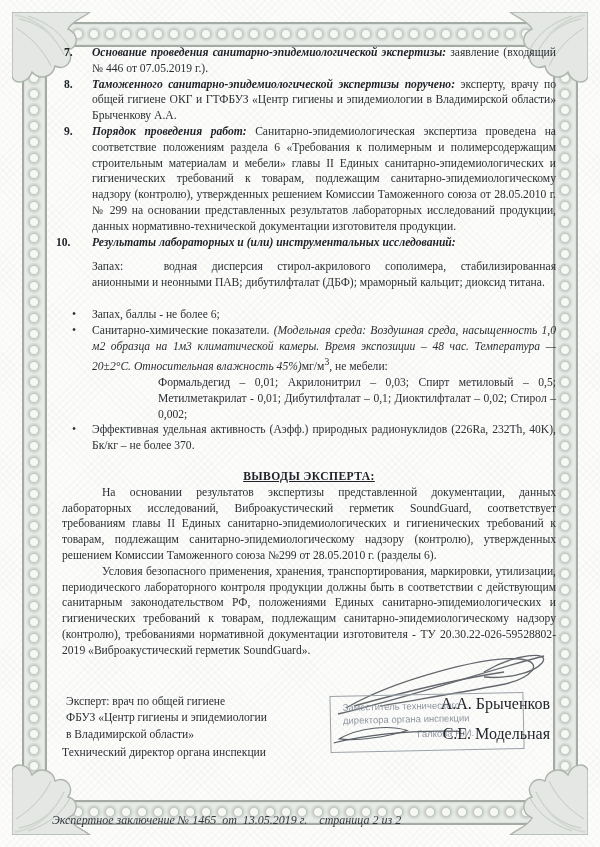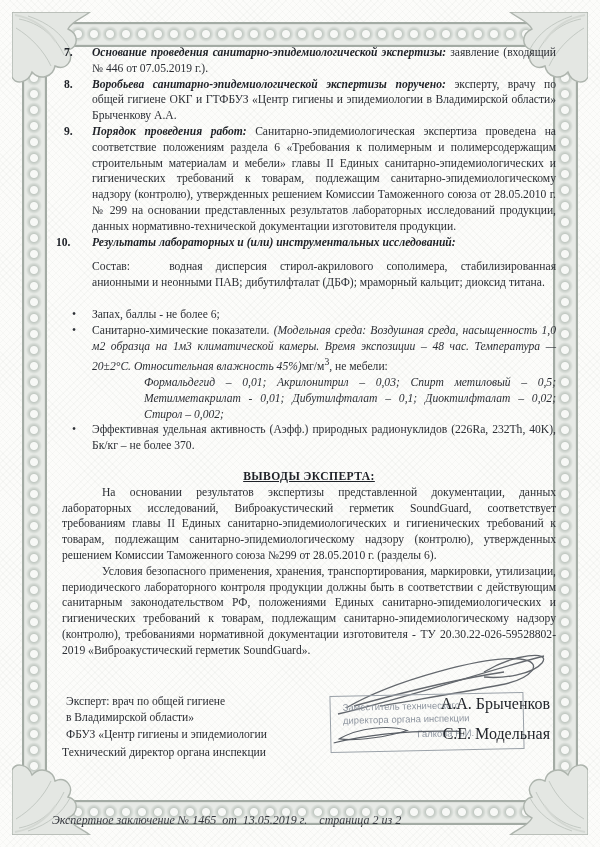--- a/index.html
+++ b/index.html
@@ -44,21 +44,21 @@
   .li{position:relative;padding-left:30px;}
   .li .num{position:absolute;left:2px;top:0;font-weight:bold;color:#1e2127;}
   .li .num-wide{left:-6px;}
   .lead{font-weight:bold;color:#1e2127;font-style:italic;}
   .comp{margin:9px 0 0 30px;}
   .comp .comp-label{margin-right:26px;}
   .bullets{margin-top:16px;}
   .bul{position:relative;padding-left:30px;}
   .bul::before{content:"•";position:absolute;left:10px;top:0;color:#2c2f35;}
   .ital{font-style:italic;}
-  .chems{margin-left:52px;text-align:justify;font-style:italic;}
+  .chems{margin-left:66px;text-align:justify;}
   .concl-head{margin:15px 0 0 0;text-align:center;font-weight:bold;color:#1e2127;
     text-decoration:underline;letter-spacing:0.4px;}
   .para{text-indent:40px;margin:0;}
   
   .sig{position:relative;margin-top:11px;height:104px;text-align:left;}
   .sig-left{position:absolute;left:4px;top:0;margin-top:24px;}
   .sig-left div{margin:0 0 1px 0;}
   .tech-dir{position:absolute;left:0;top:57px;margin-top:18px;}
   .big-sign{position:absolute;left:272px;top:-22px;width:236px;height:74px;}
   .stamp{position:absolute;left:268px;top:24px;width:194px;height:57px;
@@ -114,35 +114,35 @@
 
   <div class="content">
 
     <div class="li">
       <span class="num">7.</span>
       <span class="lead">Основание проведения санитарно-эпидемиологической экспертизы:</span>
       <span>заявление (входящий № 446 от 07.05.2019 г.).</span>
     </div>
     <div class="li">
       <span class="num">8.</span>
-      <span class="lead">Воробьева санитарно-эпидемиологической экспертизы поручено:</span>
+      <span class="lead">Таможенного санитарно-эпидемиологической экспертизы поручено:</span>
       <span>эксперту, врачу по общей гигиене ОКГ и ГТФБУЗ «Центр гигиены и эпидемиологии в Владимирской области» Брыченкову А.А.</span>
     </div>
     <div class="li">
       <span class="num">9.</span>
       <span class="lead">Порядок проведения работ:</span>
       <span>Санитарно-эпидемиологическая экспертиза проведена на соответствие положениям раздела 6 «Требования к полимерным и полимерсодержащим строительным материалам и мебели» главы II Единых санитарно-эпидемиологических и гигиенических требований к товарам, подлежащим санитарно-эпидемиологическому надзору (контролю), утвержденных решением Комиссии Таможенного союза от 28.05.2010 г. № 299 на основании представленных результатов лабораторных исследований продукции, данных нормативно-технической документации изготовителя продукции.</span>
     </div>
     <div class="li">
       <span class="num num-wide">10.</span>
       <span class="lead">Результаты лабораторных и (или) инструментальных исследований:</span>
     </div>
 
     <div class="comp">
-      <span class="comp-label">Состав:</span>
+      <span class="comp-label">Запах:</span>
       <span>водная дисперсия стирол-акрилового сополимера, стабилизированная анионными и неонными ПАВ; дибутилфталат (ДБФ); мраморный кальцит; диоксид титана.</span>
     </div>
 
     <div class="bullets">
       <div class="bul">
         <span>Запах, баллы - не более 6;</span>
       </div>
       <div class="bul">
         <span>Санитарно-химические показатели.</span>
         <span class="ital">(Модельная среда: Воздушная среда, насыщенность 1,0 м2 образца на 1м3 климатической камеры. Время экспозиции – 48 час. Температура — 20±2°С. Относительная влажность 45%)</span><span>мг/м</span><sup>3</sup><span>, не мебели:</span>
@@ -155,22 +155,22 @@
       </div>
     </div>
 
     <div class="concl-head">ВЫВОДЫ ЭКСПЕРТА:</div>
     <p class="para">На основании результатов экспертизы представленной документации, данных лабораторных исследований, Виброакустический герметик SoundGuard, соответствует требованиям главы II Единых санитарно-эпидемиологических и гигиенических требований к товарам, подлежащим санитарно-эпидемиологическому надзору (контролю), утвержденных решением Комиссии Таможенного союза №299 от 28.05.2010 г. (разделы 6).</p>
     <p class="para">Условия безопасного применения, хранения, транспортирования, маркировки, утилизации, периодического лабораторного контроля продукции должны быть в соответствии с действующим санитарным законодательством РФ, положениями Единых санитарно-эпидемиологических и гигиенических требований к товарам, подлежащим санитарно-эпидемиологическому надзору (контролю), требованиями нормативной документации изготовителя - ТУ 20.30.22-026-59528802-2019 «Виброакустический герметик SoundGuard».</p>
 
     <div class="sig">
       <div class="sig-left">
         <div>Эксперт: врач по общей гигиене</div>
+        <div>ФБУЗ «Центр гигиены и эпидемиологии</div>
         <div>в Владимирской области»</div>
-        <div>ФБУЗ «Центр гигиены и эпидемиологии</div>
       </div>
       <div class="tech-dir">Технический директор органа инспекции</div>
 
       <svg class="big-sign" viewBox="0 0 236 74">
         <g fill="none" stroke="#4a4f56" stroke-width="1.3" opacity="0.85">
           <path d="M12,60 C60,32 150,8 186,11 C212,14 198,31 166,37 C130,44 80,52 46,58"></path>
           <path d="M4,66 C72,50 162,20 210,8"></path>
           <path d="M150,24 C180,6 218,2 208,15 C199,26 170,31 150,29"></path>
           <path d="M20,58 C70,44 130,30 170,24"></path>
         </g>

